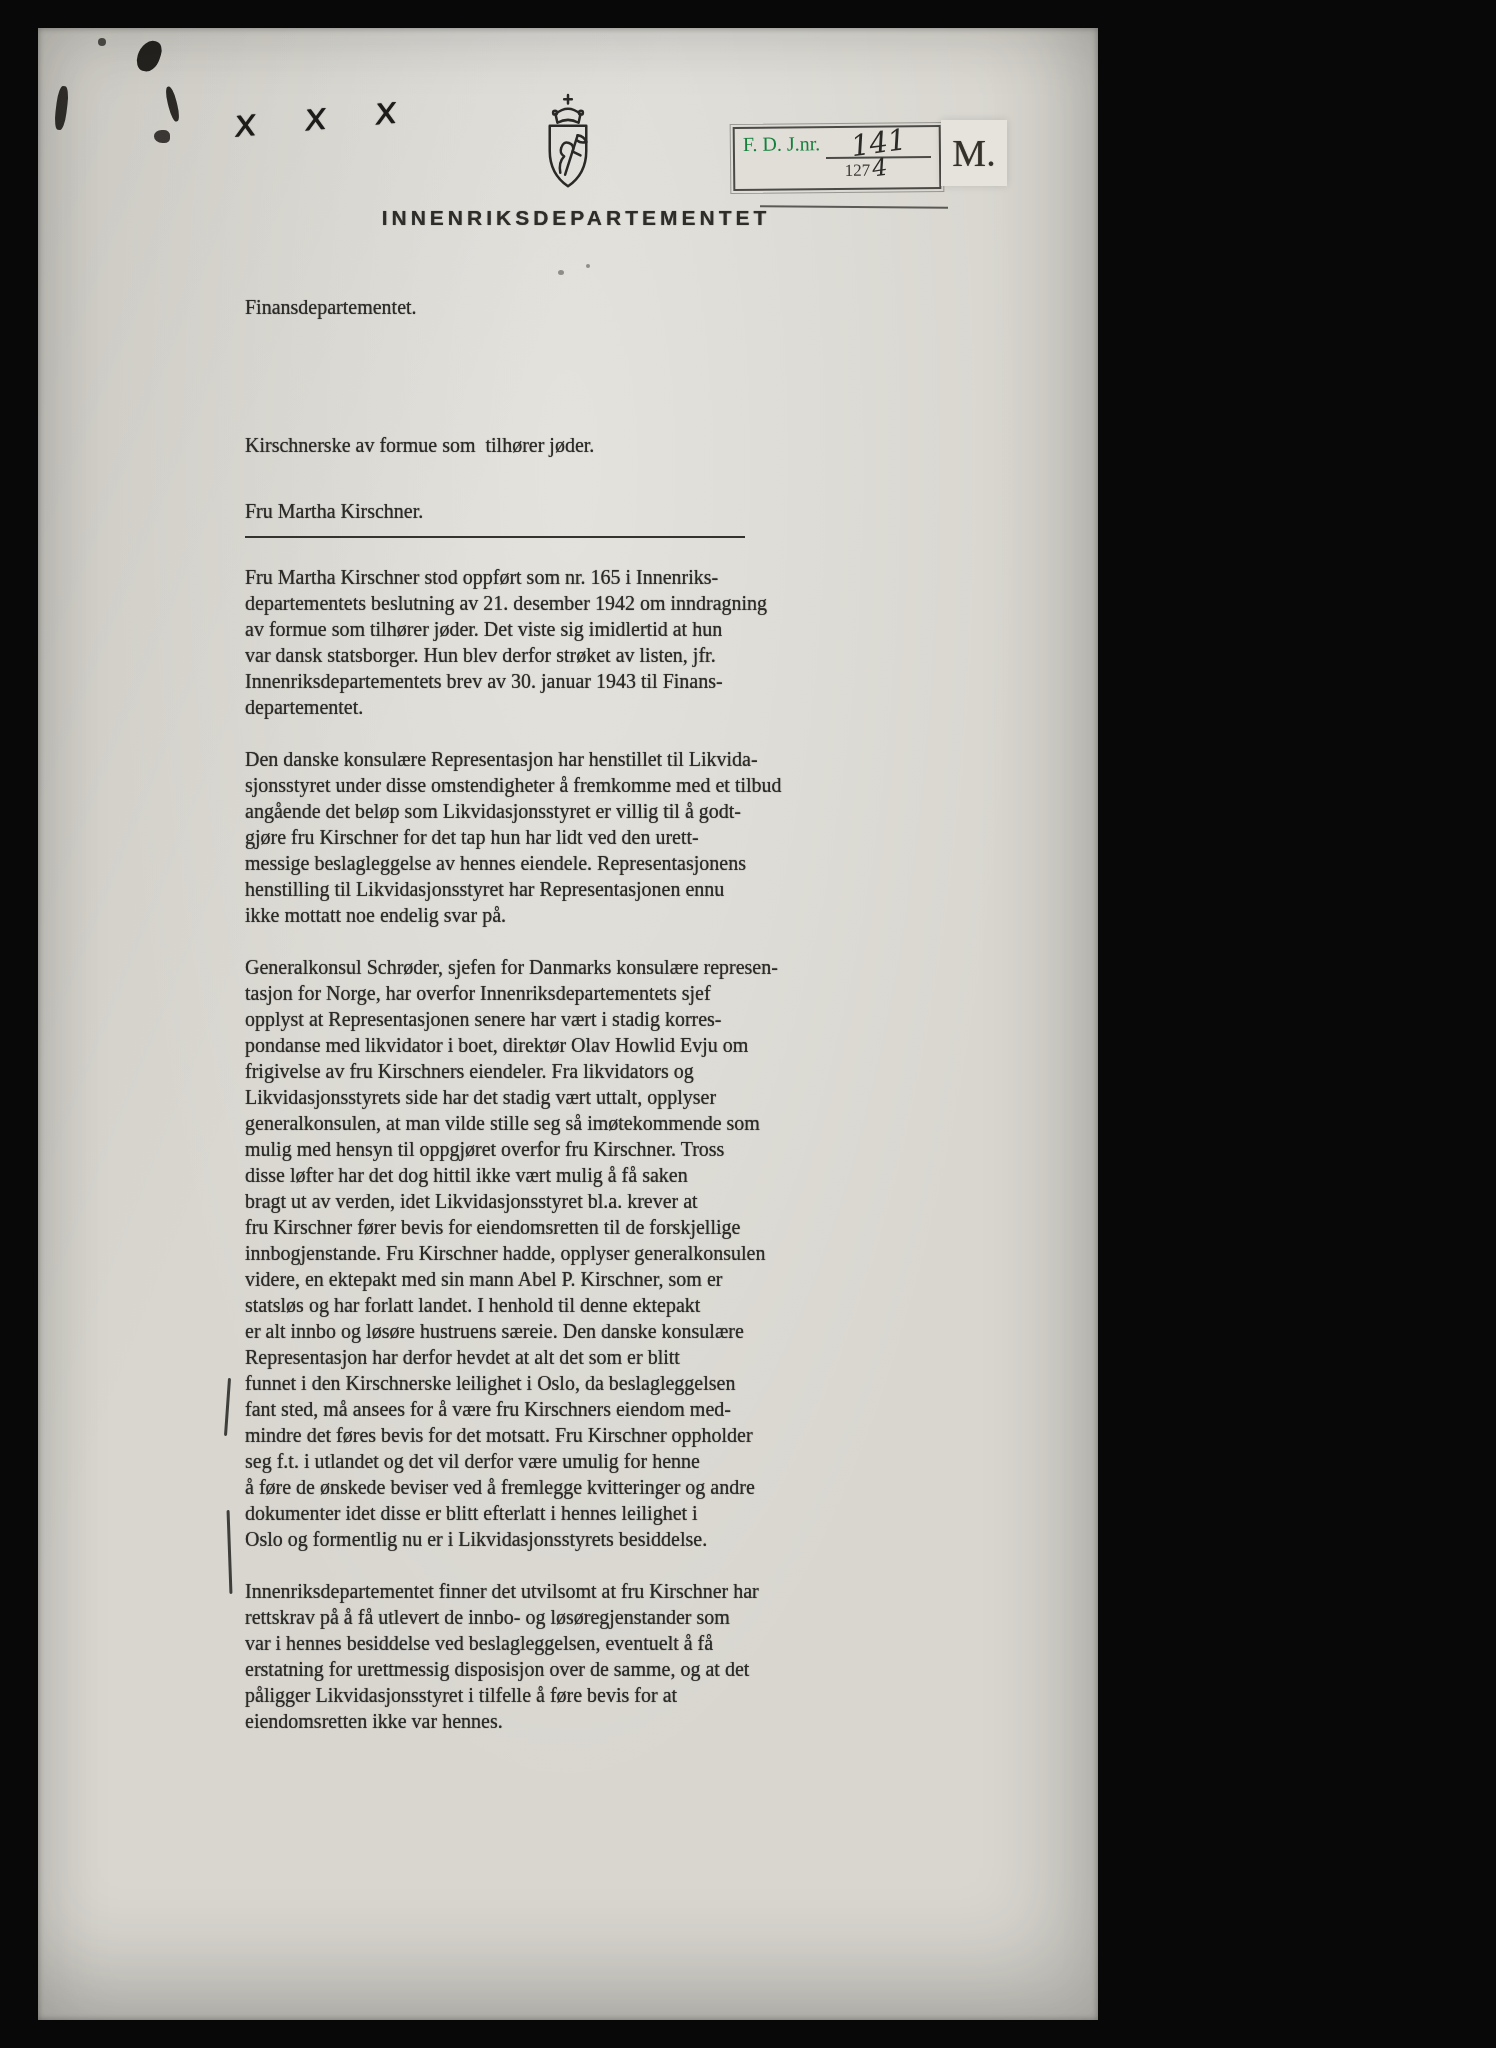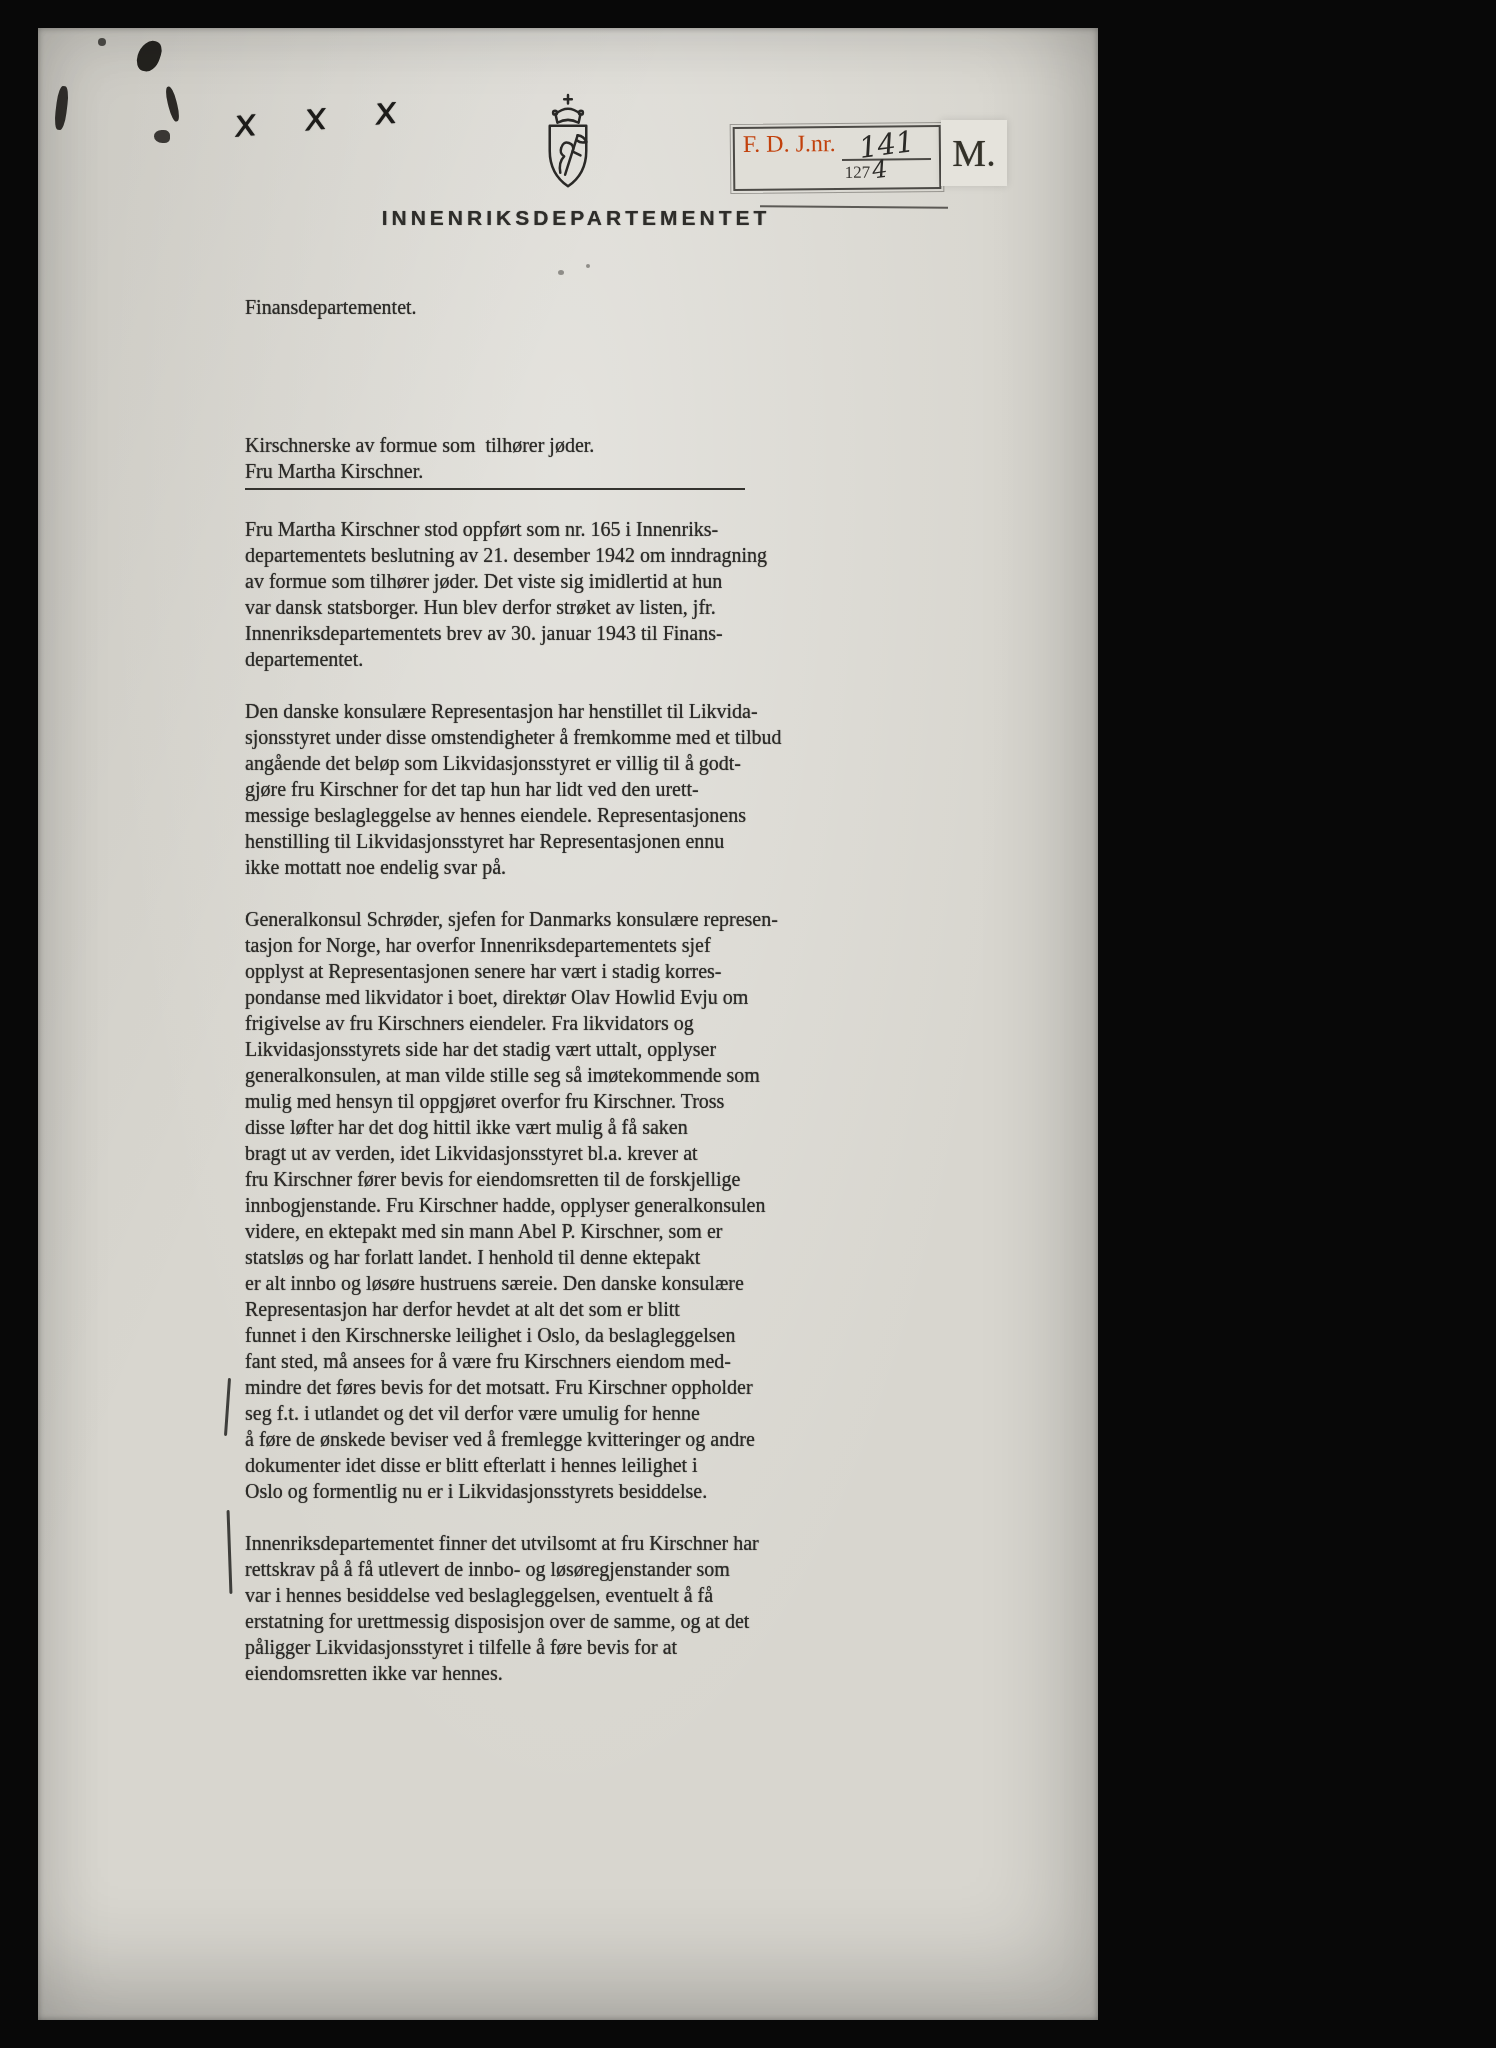--- a/index.html
+++ b/index.html
@@ -59,21 +59,21 @@
     position:absolute; left:695px; top:98px;
     width:208px; height:64px;
     border:2px solid #4c4a46;
     outline:1px solid rgba(70,68,64,.45); outline-offset:2px;
     background:#e0ded7;
     transform:rotate(-0.6deg);
     box-sizing:border-box; padding:2px 8px 0 8px;
   }
   .stamp-row1 { display:flex; align-items:flex-end; }
   .stamp-label {
-    font-family:"Liberation Serif", serif; font-size:24px; color:#c2410c;
+    font-family:"Liberation Serif", serif; font-size:20px; color:#15803d;
     white-space:nowrap; padding-bottom:4px;
   }
   .stamp-num-wrap { flex:1; border-bottom:2px solid #4c4a46; text-align:center; margin-left:6px; }
   .hand {
     font-family:"DejaVu Serif", serif; font-style:italic; color:#2b2a27;
     display:inline-block; transform:rotate(-7deg);
   }
   .stamp-num { font-size:29px; line-height:26px; }
   .stamp-row2 { text-align:center; font-family:"Liberation Serif", serif; font-size:17px; color:#3a3834; padding-left:58px; }
   .stamp-year-hand { font-size:24px; line-height:18px; margin-left:2px; }
@@ -94,21 +94,21 @@
     position:absolute; left:207px; top:266px; width:845px;
     font-family:Liberation Serif, serif;
     font-size:20px; line-height:26px; color:#2c2b28;
     text-shadow:0 0 1px rgba(44,43,40,.85);
   }
   .addressee { white-space:pre; }
   .subject { margin-top:112px; }
   .subject-l1 { white-space:pre; }
   .subject-l2 {
     white-space:pre; display:inline-block; width:500px;
-    border-bottom:2px solid #34332f; padding-bottom:4px;
+    border-bottom:2px solid #34332f; padding-bottom:12px;margin-top:40px;
   }
   p.para { margin:26px 0 0 0; white-space:pre; }
   p.para.first { }
 
   
   .pen-mark { position:absolute; background:#2e2d2a; width:3px; border-radius:3px; opacity:.9; }
   .pen-mark1 { left:188px; top:1350px; height:58px; transform:rotate(4deg); }
   .pen-mark2 { left:190px; top:1482px; height:84px; transform:rotate(-2deg); }
 
   

